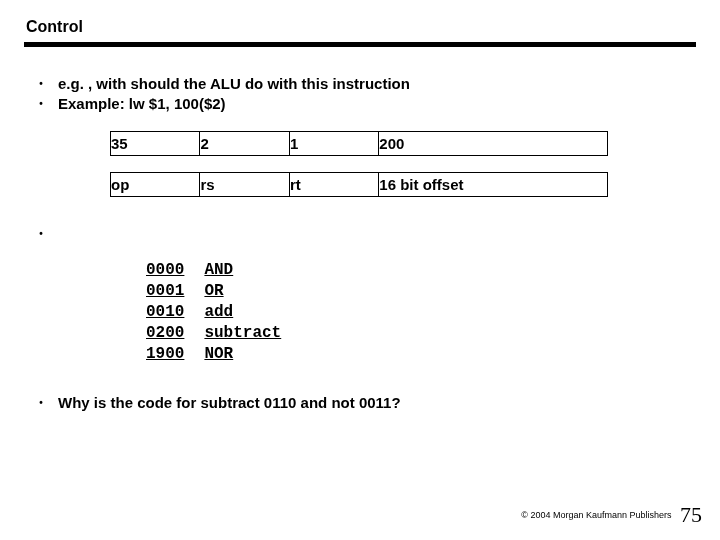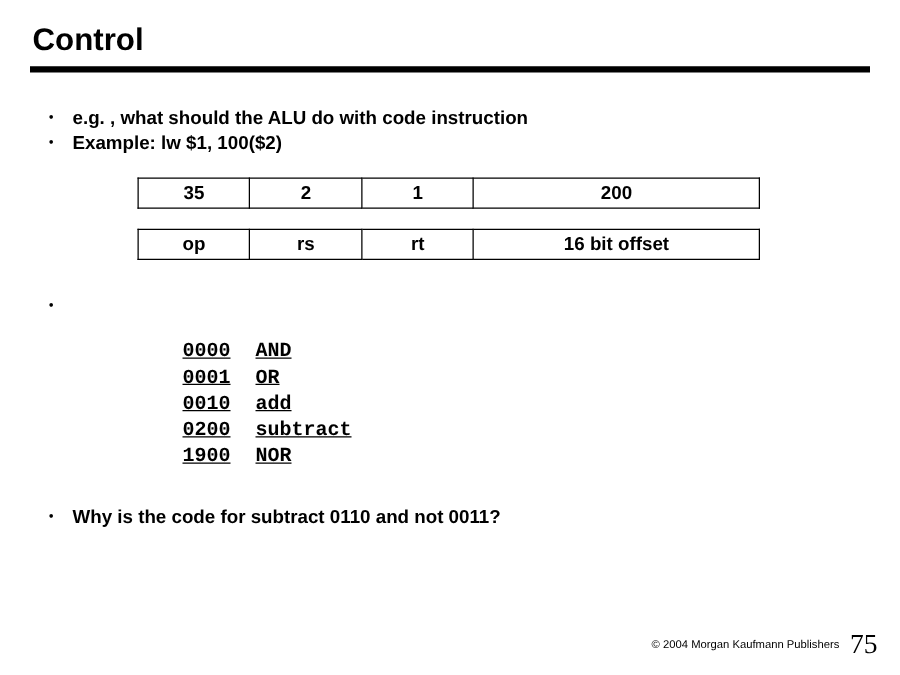--- a/index.html
+++ b/index.html
@@ -12,21 +12,21 @@
     color: #000;
   }
   .slide {
     width: 720px;
     height: 540px;
     position: relative;
     box-sizing: border-box;
     padding: 18px 24px 0 24px;
   }
   .title {
-    font-size: 25px;
+    font-size: 16px;
     font-weight: bold;
     margin: 0 0 4px 2px;
   }
   .title-rule {
     border: none;
     border-top: 5px solid #000;
     margin: 6px 0 28px 0;
   }
   .bullets {
     font-size: 15px;
@@ -53,21 +53,21 @@
   }
   .instr-table {
     border-collapse: collapse;
     width: 100%;
     table-layout: fixed;
   }
   .instr-table td {
     border: 1.5px solid #000;
     font-weight: bold;
     font-size: 15px;
-    text-align: center;
+    text-align: left;
     padding: 3px 0;
   }
   .sub-section { margin-top: 28px; }
   .code-table {
     margin: 16px 0 0 120px;
     font-family: "Courier New", monospace;
     font-size: 16px;
     font-weight: bold;
   }
   .code-table td { padding: 0 18px 1px 0; text-decoration: underline; }
@@ -90,21 +90,21 @@
 <body>
 
 <div class="slide">
 
   <div class="title">Control</div>
   <hr class="title-rule">
 
   <div class="bullets">
     <div class="bullet-line">
       <span class="bullet-dot">•</span>
-      <span class="bullet-text">e.g. , what should the ALU do with code instruction</span>
+      <span class="bullet-text">e.g. , with should the ALU do with this instruction</span>
     </div>
     <div class="bullet-line">
       <span class="bullet-dot">•</span>
       <span class="bullet-text">Example:  lw $1, 100($2)</span>
     </div>
   </div>
 
   <div class="instr-tables">
     <table class="instr-table">
       <colgroup>

